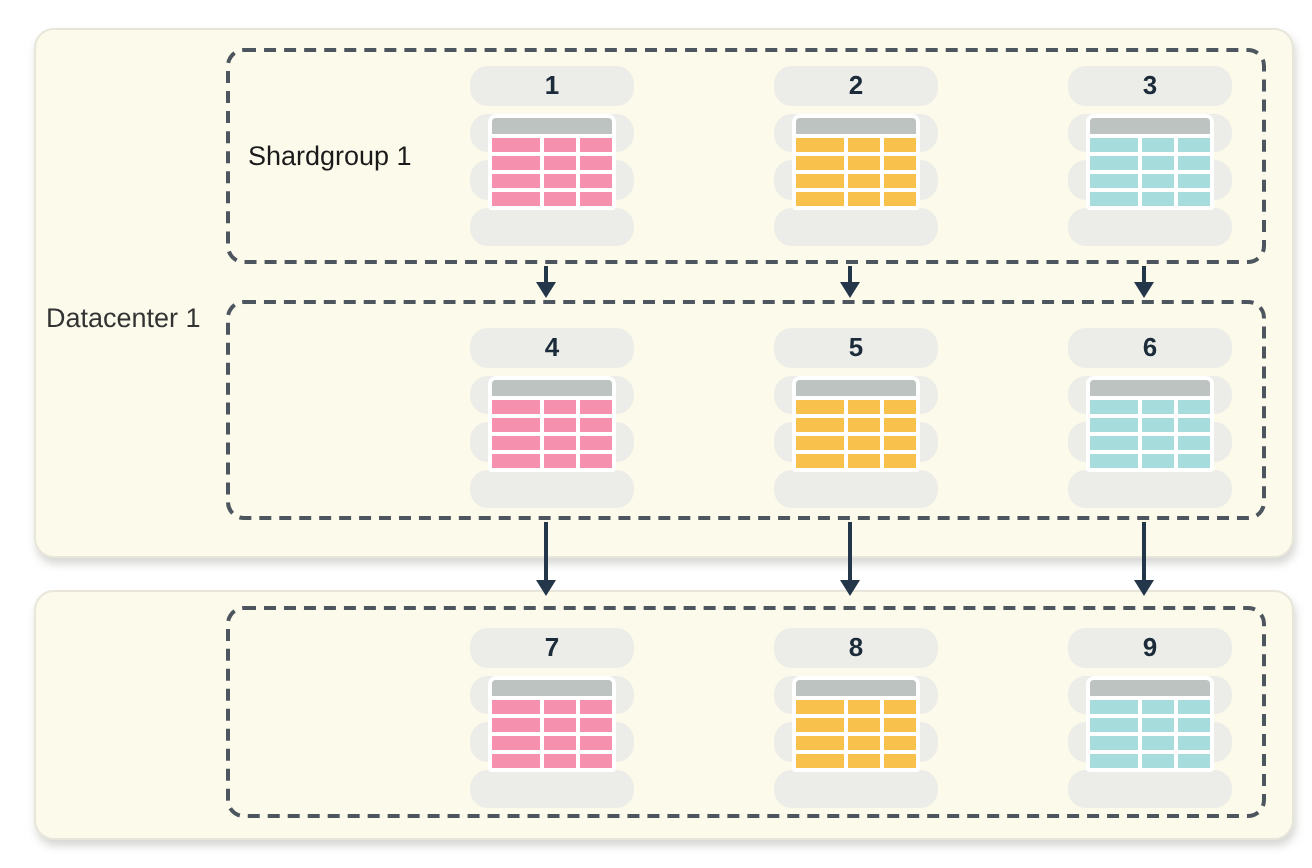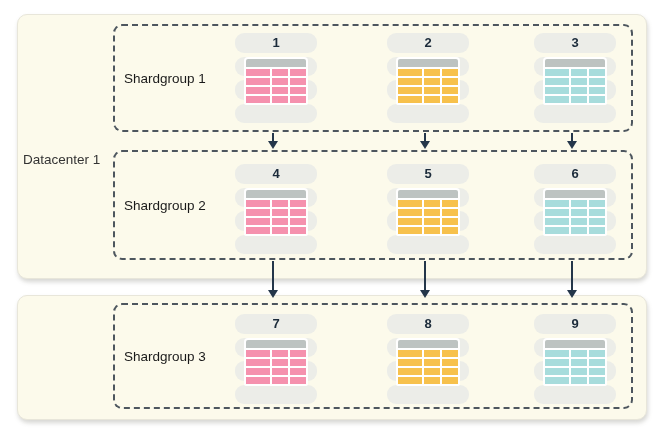--- a/index.html
+++ b/index.html
@@ -119,21 +119,20 @@
         <div class="band"></div>
         <div class="band"></div>
         <div class="tbl" style="--cell: #A7DCDC;">
           <div class="thead"></div>
           <div class="tgrid"></div>
         </div>
       </div>
     </div>
 
     <div class="sg sg2">
-      <div class="sg-label">Shardgroup 2</div>
 
       <div class="shard pos-c1">
         <div class="band">
             <span class="num">4</span>
           </div>
         <div class="band"></div>
         <div class="band"></div>
         <div class="band"></div>
         <div class="tbl" style="--cell: #F591AE;">
           <div class="thead"></div>
@@ -165,21 +164,20 @@
           <div class="thead"></div>
           <div class="tgrid"></div>
         </div>
       </div>
     </div>
   </div>
 
   <div class="dc dc2">
 
     <div class="sg sg3">
-      <div class="sg-label">Shardgroup 3</div>
 
       <div class="shard pos-c1">
         <div class="band">
             <span class="num">7</span>
           </div>
         <div class="band"></div>
         <div class="band"></div>
         <div class="band"></div>
         <div class="tbl" style="--cell: #F591AE;">
           <div class="thead"></div>

